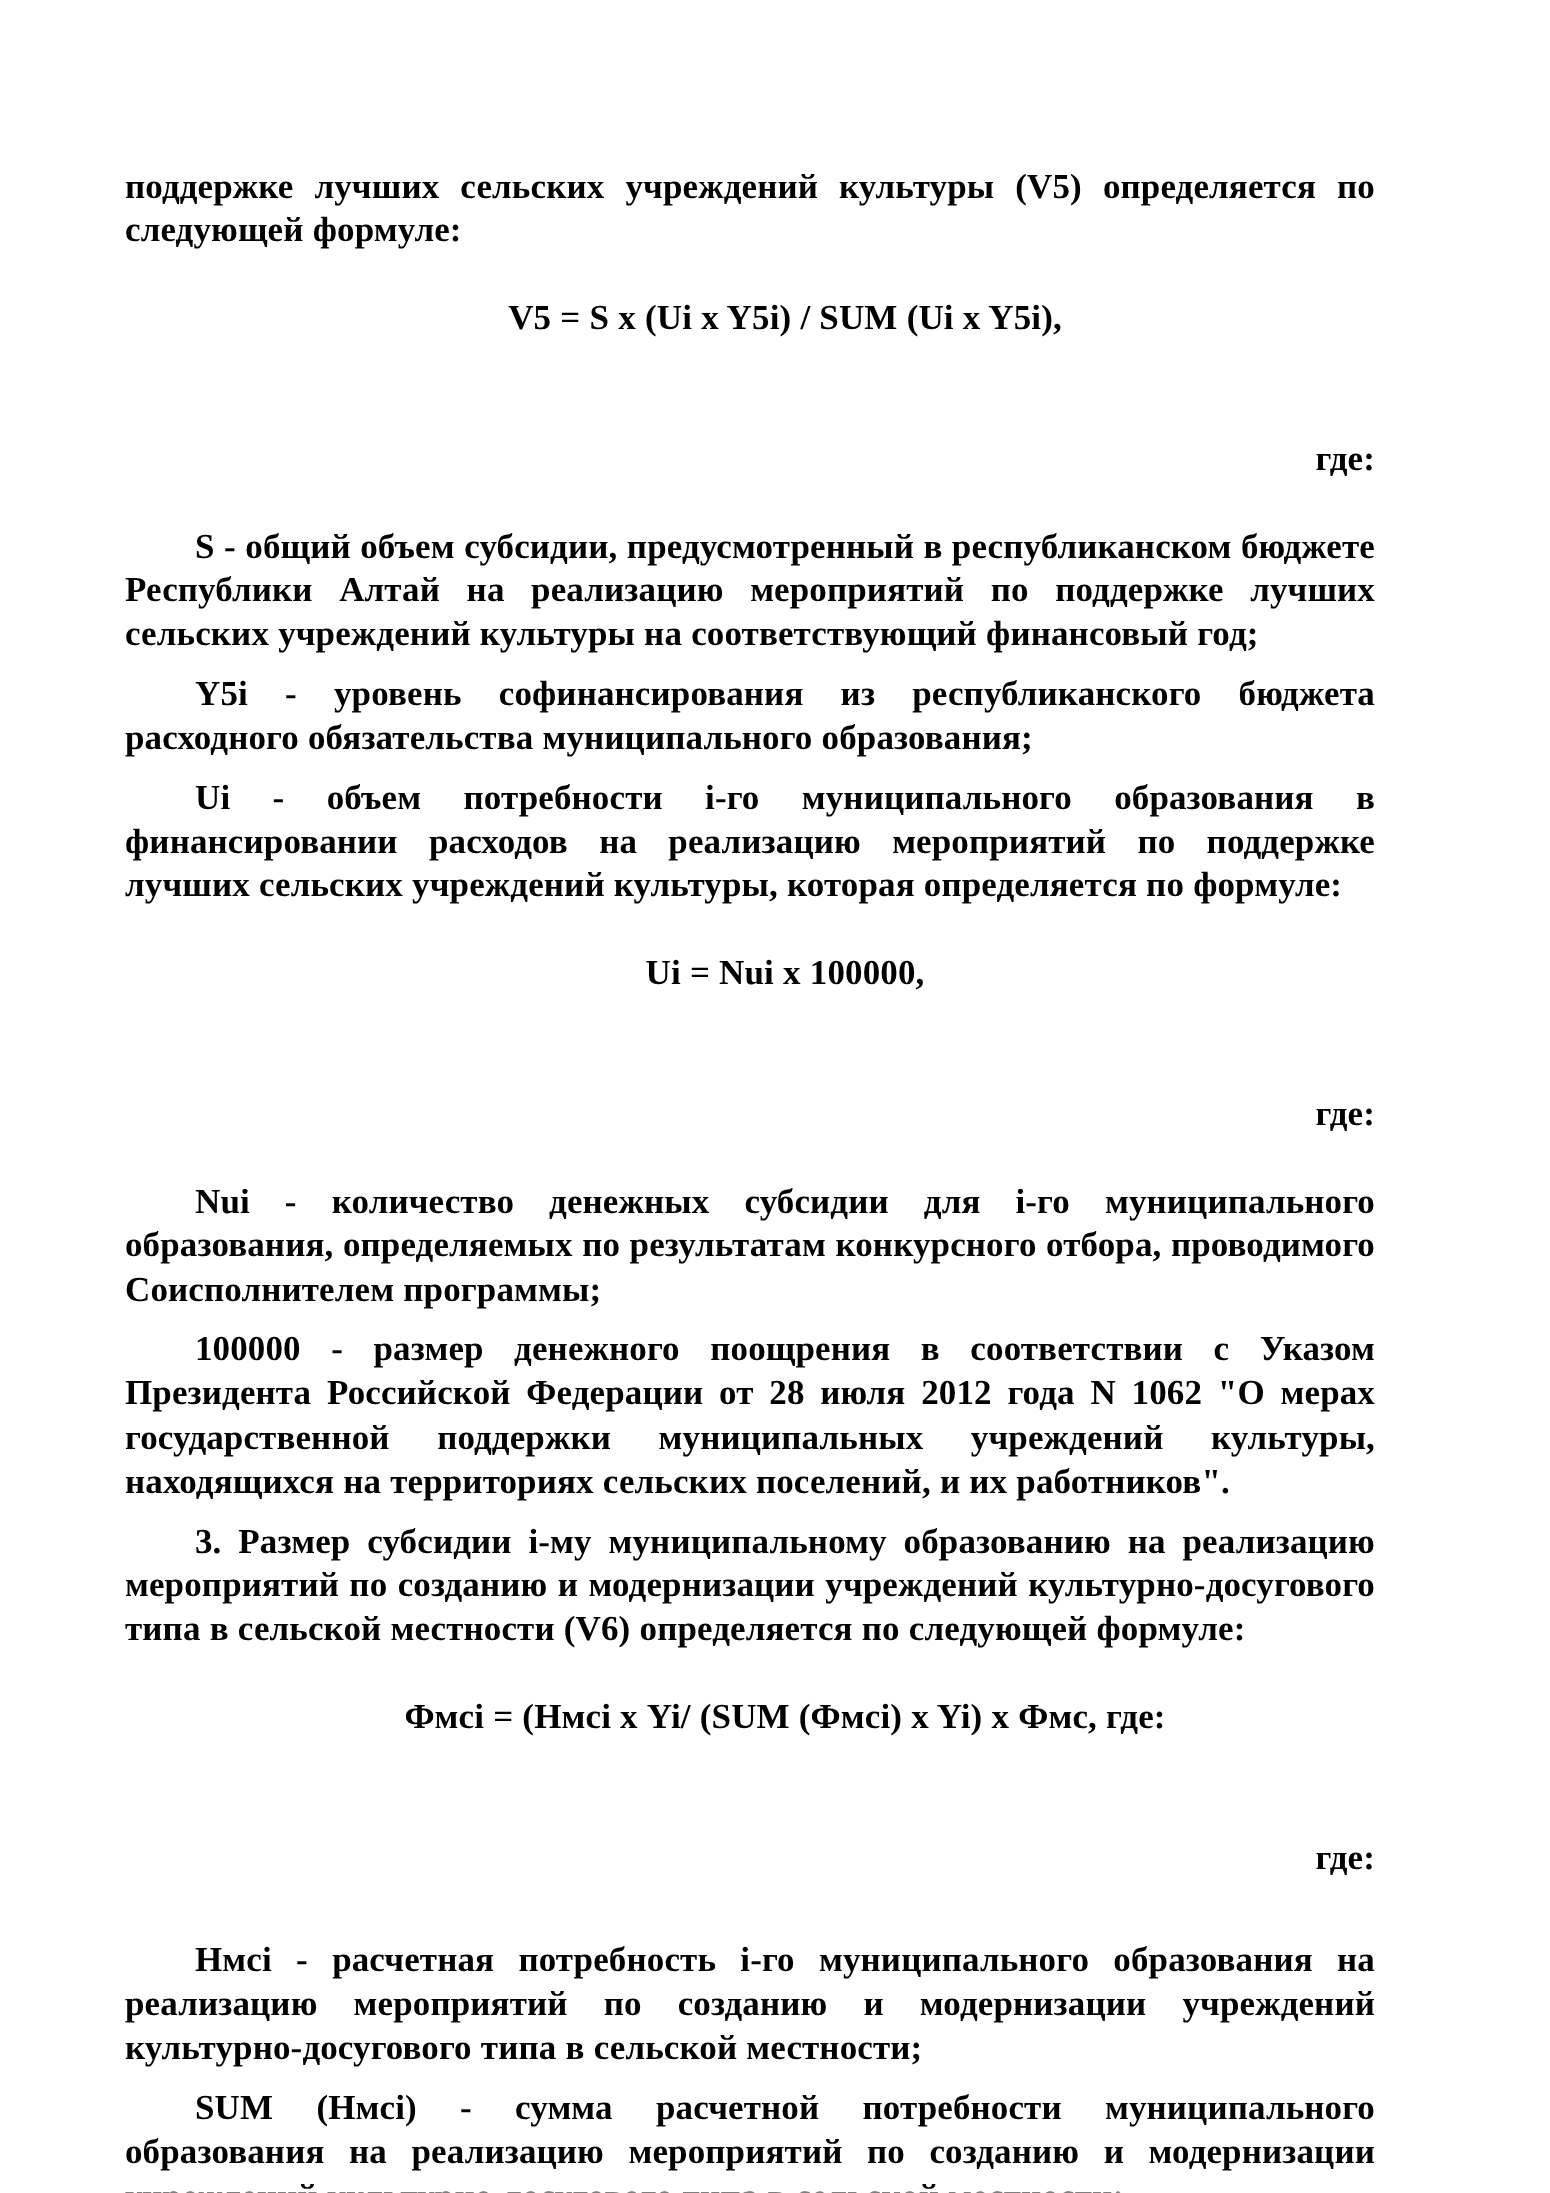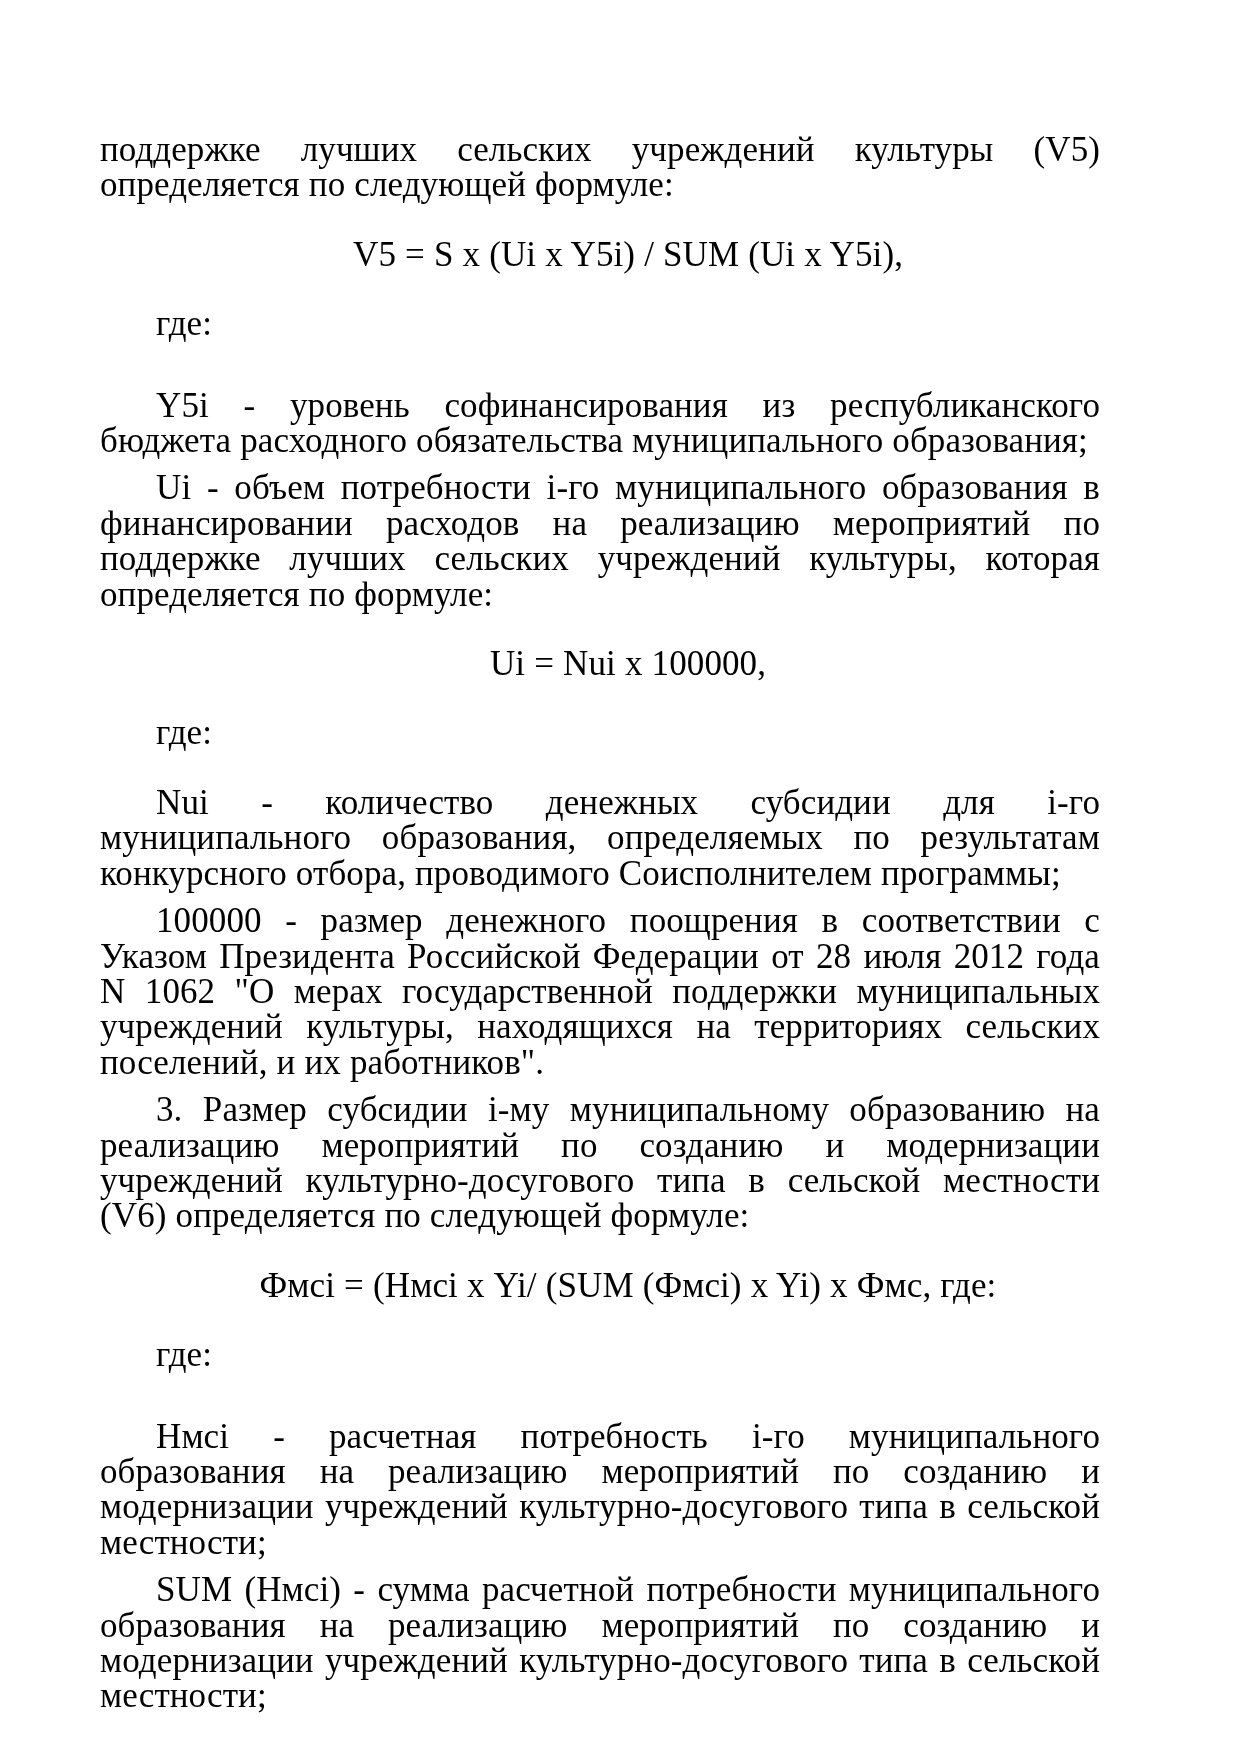--- a/index.html
+++ b/index.html
@@ -21,39 +21,41 @@
     height: 1754px;
     background: #ffffff;
     box-sizing: border-box;
     padding: 132px 140px 0 100px;
   }
   .doc-body {
     width: 1000px;
   }
   p.para {
     margin: 0 0 0 0;
-    font-size: 35px;
+    font-size: 28px;
     line-height: 35.4px;
     text-align: justify;
     text-justify: inter-word;
     text-indent: 0;
     letter-spacing: 0.1px;
     word-spacing: 0.2px;
+    font-weight: bold;
     -webkit-font-smoothing: antialiased;
   }
   p.indented {
     text-indent: 56px;
   }
   p.formula {
     text-align: center;
     text-indent: 56px;
   }
   p.plain-left {
-    text-align: left;
+    text-align: right;
     text-indent: 56px;
+    margin-top: 44px;
   }
   .gap {
     height: 34px;
   }
   .gap-sm {
     height: 12px;
   }
 </style>
 </head>
 <body>
@@ -63,20 +65,21 @@
 
     <p class="para">поддержке лучших сельских учреждений культуры (V5) определяется по следующей формуле:</p>
     <div class="gap"></div>
 
     <p class="para formula">V5 = S x (Ui x Y5i) / SUM (Ui x Y5i),</p>
     <div class="gap"></div>
 
     <p class="para plain-left">где:</p>
     <div class="gap"></div>
 
+    <p class="para indented">S - общий объем субсидии, предусмотренный в республиканском бюджете Республики Алтай на реализацию мероприятий по поддержке лучших сельских учреждений культуры на соответствующий финансовый год;</p>
     <div class="gap-sm"></div>
 
     <p class="para indented">Y5i - уровень софинансирования из республиканского бюджета расходного обязательства муниципального образования;</p>
     <div class="gap-sm"></div>
 
     <p class="para indented">Ui - объем потребности i-го муниципального образования в финансировании расходов на реализацию мероприятий по поддержке лучших сельских учреждений культуры, которая определяется по формуле:</p>
     <div class="gap"></div>
 
     <p class="para formula">Ui = Nui x 100000,</p>
     <div class="gap"></div>

